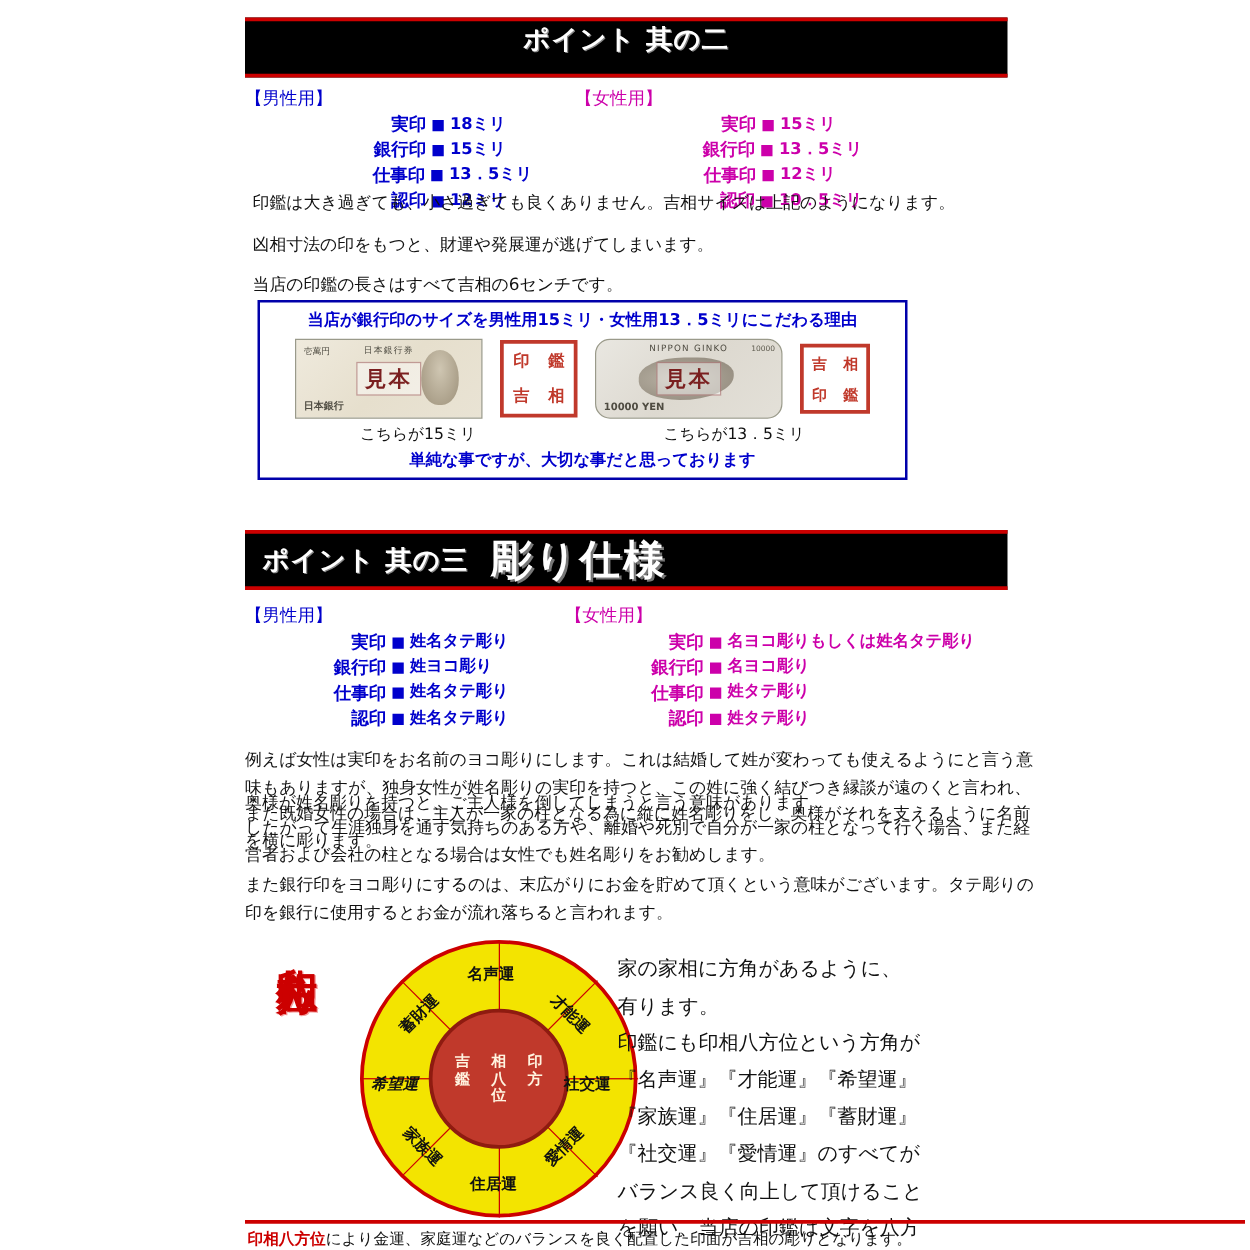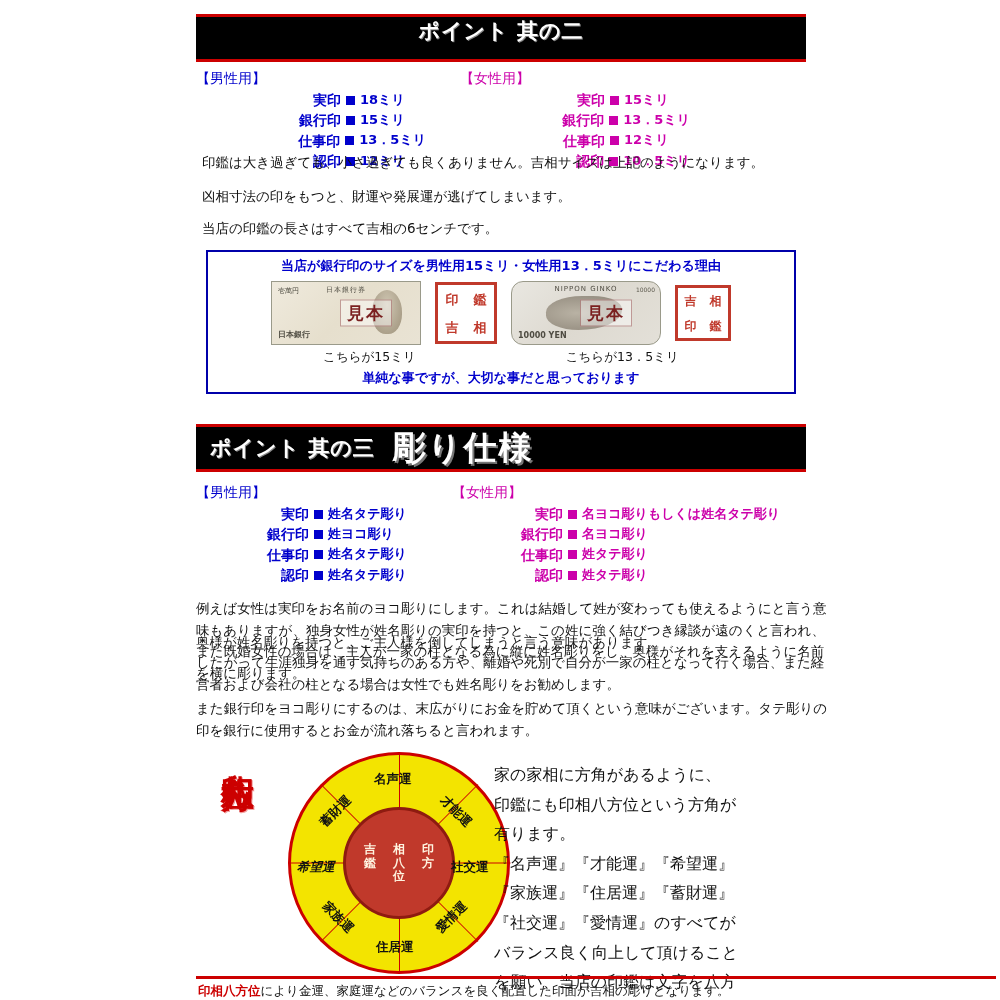--- a/index.html
+++ b/index.html
@@ -43,21 +43,21 @@
   
   .billpanel{position:absolute;border:2px solid #0000aa;background:#fff;box-sizing:border-box;}
   .billtitle{color:#0000cc;font-weight:bold;font-size:13px;text-align:center;margin-top:5px;}
   .billrow{display:flex;justify-content:center;align-items:center;gap:14px;margin-top:6px;}
   .note{width:150px;height:64px;position:relative;border:1px solid #9a9a8a;box-sizing:border-box;overflow:hidden;}
   .note.one{background:linear-gradient(135deg,#efeadd 0%,#e6dfcd 50%,#e9e3d4 100%);}
   .note.two{background:linear-gradient(135deg,#e9e7e1 0%,#ddd9d0 50%,#e3e0d8 100%);border-radius:12px;}
   .note .mihon{
     position:absolute;left:50%;top:50%;transform:translate(-50%,-50%);
     color:#7a1f1f;font-weight:bold;font-size:17px;letter-spacing:2px;
-    border:1px solid rgba(120,30,30,.4);padding:1px 6px;background:rgba(255,255,255,.45);margin-left:20px;
+    border:1px solid rgba(120,30,30,.4);padding:1px 6px;background:rgba(255,255,255,.45);
   }
   .note .corner{position:absolute;font-size:6px;color:#5d5a4e;}
   .note .face{position:absolute;right:18px;top:8px;width:30px;height:44px;border-radius:50% 50% 45% 45%;
     background:radial-gradient(ellipse at 50% 35%,#cfc6b2,#9d917a);}
   .note .bird{position:absolute;left:34px;top:14px;width:76px;height:34px;
     background:radial-gradient(ellipse at 40% 50%,#b9b2a4,#8e8679);border-radius:50% 40% 60% 45%;}
   .note .denom{position:absolute;left:6px;bottom:4px;font-size:8px;color:#4f4c42;font-weight:bold;}
   .note .denomtop{position:absolute;left:6px;top:4px;font-size:7px;color:#4f4c42;}
   .note .banktop{position:absolute;left:50%;top:3px;transform:translateX(-50%);font-size:7px;color:#4f4c42;letter-spacing:1px;}
   .seal{border:3px solid #c0392b;box-sizing:border-box;display:flex;align-items:center;justify-content:center;
@@ -143,21 +143,21 @@
       <span class="lbl f">認印</span>
       <span class="sq f"></span>
       <span class="val f">10．5ミリ</span>
     </div>
   </div>
 
   <div class="para" style="left:202px;top:152px;width:700px;">印鑑は大き過ぎても、小さ過ぎても良くありません。吉相サイズは上記のようになります。</div>
   <div class="para" style="left:202px;top:186px;width:700px;">凶相寸法の印をもつと、財運や発展運が逃げてしまいます。</div>
   <div class="para" style="left:202px;top:218px;width:700px;">当店の印鑑の長さはすべて吉相の6センチです。</div>
 
-  <div class="billpanel" style="left:206px;top:250px;width:590px;height:144px;">
+  <div class="billpanel" style="left:206px;top:240px;width:520px;height:144px;">
     <div class="billtitle">当店が銀行印のサイズを男性用15ミリ・女性用13．5ミリにこだわる理由</div>
     <div class="billrow">
 
       <div class="note one">
         <span class="banktop">日本銀行券</span>
         <span class="face"></span>
         <span class="denomtop">壱萬円</span>
         <span class="denom">日本銀行</span>
         <span class="mihon">見本</span>
       </div>
@@ -286,22 +286,22 @@
     <span class="wlabel" style="left:160px;top:104px;">社交運</span>
     <span class="wlabel" style="left:142px;top:154px;transform:rotate(-45deg);">愛情運</span>
     <span class="wlabel" style="left:85px;top:184px;">住居運</span>
     <span class="wlabel" style="left:28px;top:154px;transform:rotate(45deg);">家族運</span>
     <span class="wlabel" style="left:6px;top:104px;font-style:italic;">希望運</span>
     <span class="wlabel" style="left:26px;top:48px;transform:rotate(-45deg);">蓄財運</span>
   </div>
 
   <div class="right-text" style="left:494px;top:760px;width:500px;">
     <div>家の家相に方角があるように、</div>
+    <div>有ります。</div>
     <div>印鑑にも印相八方位という方角が</div>
-    <div>有ります。</div>
     <div>『名声運』『才能運』『希望運』</div>
     <div>『家族運』『住居運』『蓄財運』</div>
     <div>『社交運』『愛情運』のすべてが</div>
     <div>バランス良く向上して頂けること</div>
     <div>を願い、当店の印鑑は文字を八方</div>
     <div>に配置させて頂いております。</div>
   </div>
 
   <div class="redline" style="left:196px;top:976px;width:800px;"></div>
   <div class="hakko-foot" style="left:198px;top:983px;width:800px;">

